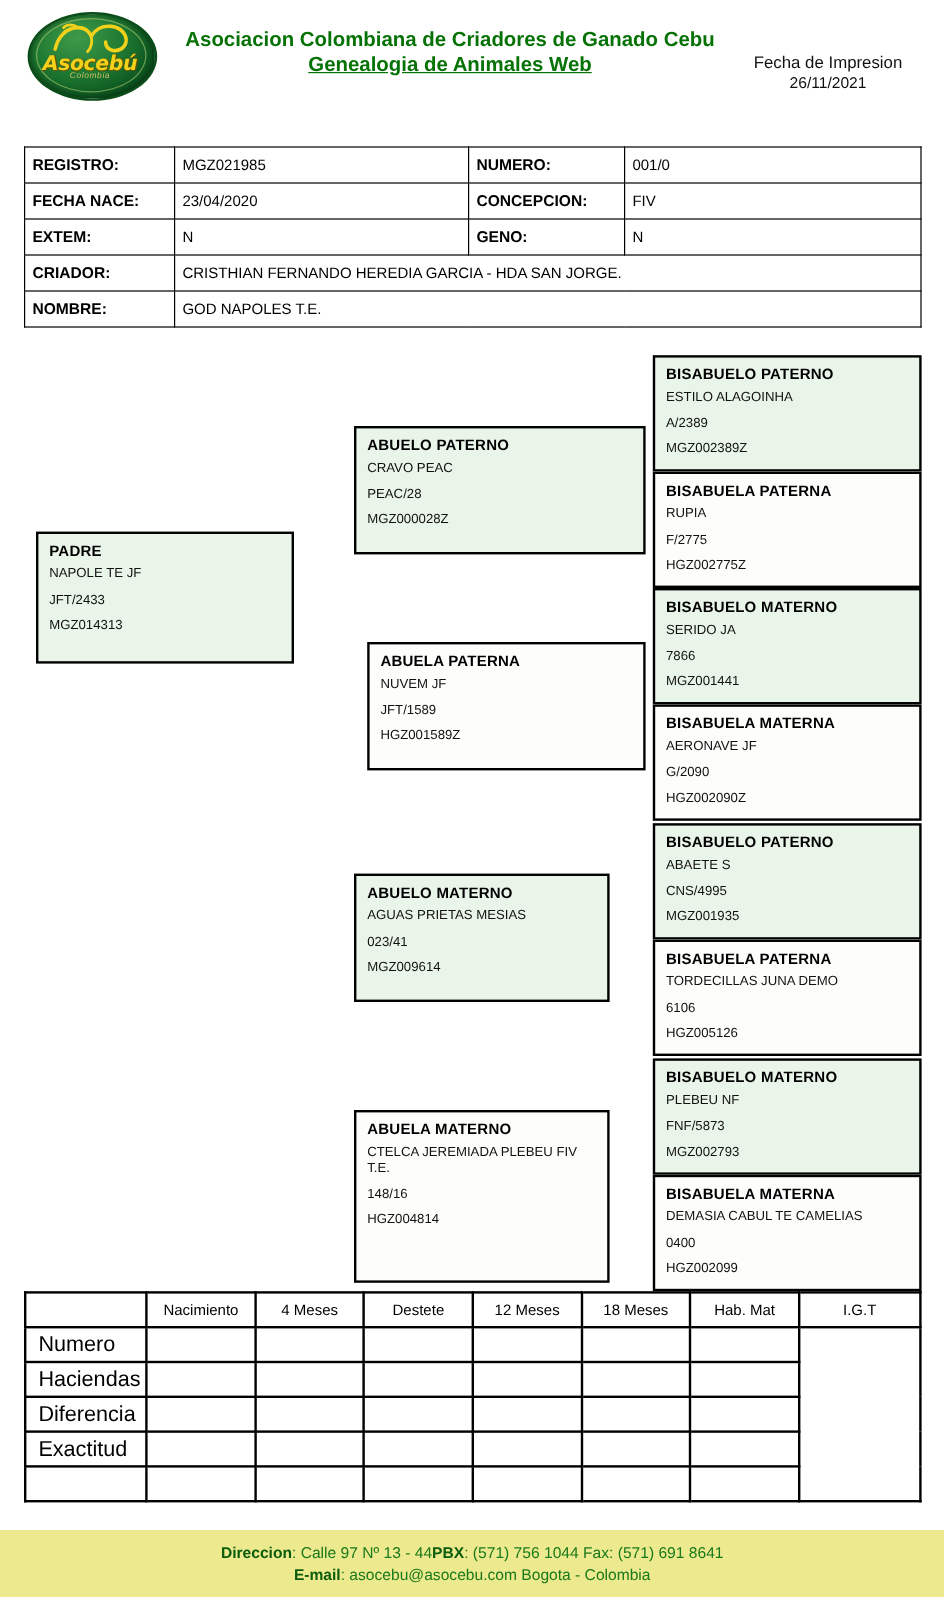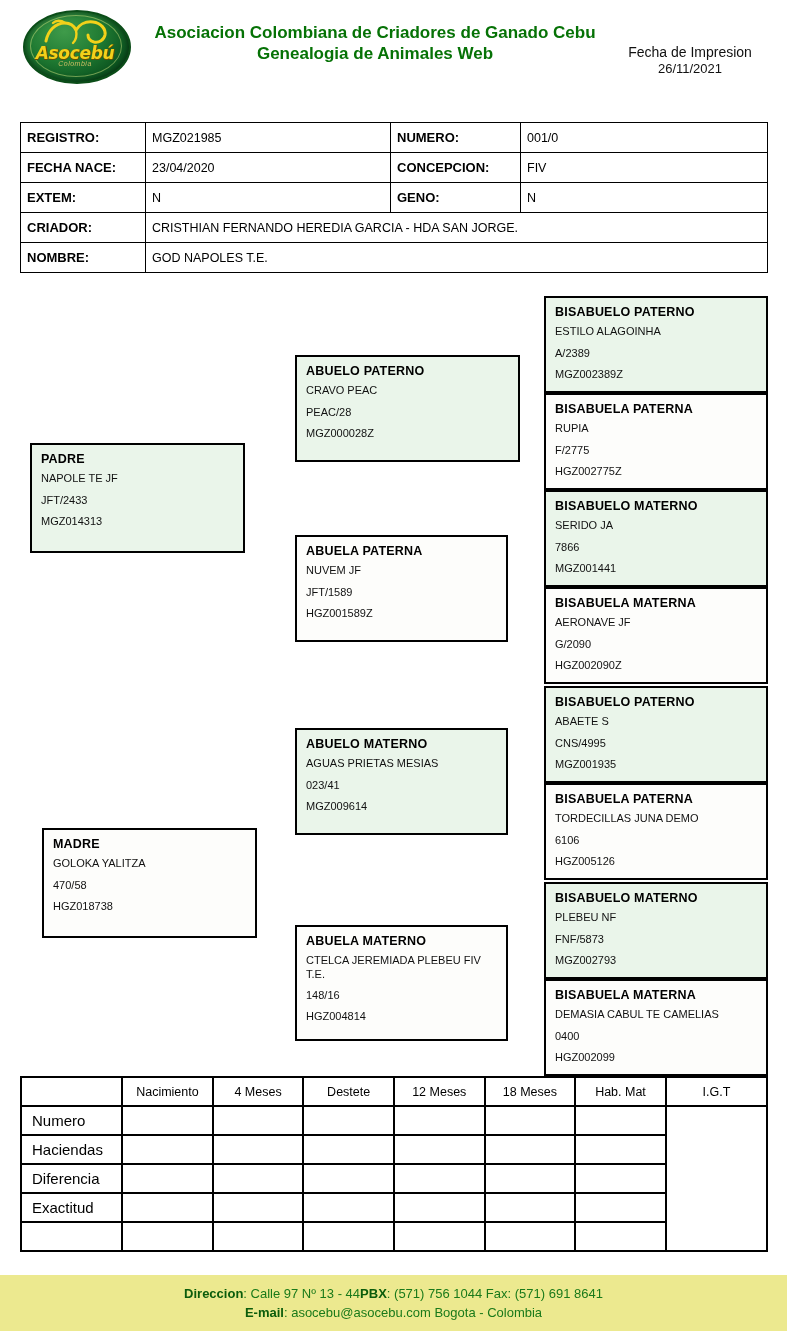--- a/index.html
+++ b/index.html
@@ -31,21 +31,21 @@
     font-weight:bold;font-style:italic;font-size:17px;color:#f2d11a;
     text-shadow:0 1px 0 #6b4d00, 1px 0 0 #6b4d00;
     letter-spacing:-.3px;
   }
   .logo .sub{
     position:absolute;left:0;top:50px;width:104px;text-align:center;
     font-size:7px;font-style:italic;color:#cdbd63;letter-spacing:.5px;
   }
   .title-wrap{position:absolute;left:135px;top:22px;width:480px;text-align:center;}
   .title1{font-size:17px;font-weight:bold;color:#067206;line-height:21px;white-space:nowrap;}
-  .title2{font-size:17px;font-weight:bold;color:#067206;line-height:21px;}
+  .title2{font-size:17px;font-weight:bold;color:#067206;line-height:21px;text-decoration:underline;}
   .print-date{position:absolute;left:600px;top:44px;width:180px;text-align:center;}
   .print-date .l1{font-size:14px;line-height:17px;color:#111;}
   .print-date .l2{font-size:13px;line-height:16px;color:#111;}
 
   
   .info-table{
     position:absolute;left:20px;top:90px;width:748px;
     border-collapse:collapse;table-layout:fixed;margin-top:32px;
   }
   .info-table td{
@@ -83,21 +83,21 @@
   .stats th,.stats td{
     border:2px solid #000;
     height:27px;
     font-size:12.5px;
     font-weight:normal;
     text-align:center;
     vertical-align:middle;
     padding:0;
   }
   .stats th{font-size:12.5px;}
-  .stats td.rowlbl{text-align:left;padding-left:10px;font-size:15px;}
+  .stats td.rowlbl{text-align:left;padding-left:10px;font-size:18px;}
   .stats .c0{width:96px;}
   .stats .cx{width:86px;}
   .stats .cigt{width:96px;}
 
   
   .footer{
     position:absolute;left:0;top:1275px;width:787px;height:56px;
     background:#ece98f;
     text-align:center;
     padding-top:9px;
@@ -173,49 +173,43 @@
 
 <div class="ped">
 
   <div class="pbox green" style="left:30px;top:443px;width:215px;height:110px;">
     <div class="ptitle">PADRE</div>
     <div class="pname">NAPOLE TE JF</div>
     <div class="prow">JFT/2433</div>
     <div class="prow">MGZ014313</div>
   </div>
 
-  <div class="pbox" style="left:42px;top:828px;width:215px;height:110px;">
-    <div class="ptitle">MADRE</div>
-    <div class="pname">GOLOKA YALITZA</div>
-    <div class="prow">470/58</div>
-    <div class="prow">HGZ018738</div>
-  </div>
-
-  <div class="pbox green" style="left:295px;top:355px;width:225px;height:107px;">
+
+  <div class="pbox green" style="left:295px;top:355px;width:243px;height:107px;">
     <div class="ptitle">ABUELO PATERNO</div>
     <div class="pname">CRAVO PEAC</div>
     <div class="prow">PEAC/28</div>
     <div class="prow">MGZ000028Z</div>
   </div>
 
-  <div class="pbox" style="left:295px;top:535px;width:213px;height:107px;">
+  <div class="pbox" style="left:306px;top:535px;width:232px;height:107px;">
     <div class="ptitle">ABUELA PATERNA</div>
     <div class="pname">NUVEM JF</div>
     <div class="prow">JFT/1589</div>
     <div class="prow">HGZ001589Z</div>
   </div>
 
   <div class="pbox green" style="left:295px;top:728px;width:213px;height:107px;">
     <div class="ptitle">ABUELO MATERNO</div>
     <div class="pname">AGUAS PRIETAS MESIAS</div>
     <div class="prow">023/41</div>
     <div class="prow">MGZ009614</div>
   </div>
 
-  <div class="pbox" style="left:295px;top:925px;width:213px;height:116px;">
+  <div class="pbox" style="left:295px;top:925px;width:213px;height:144px;">
     <div class="ptitle">ABUELA MATERNO</div>
     <div class="pname">CTELCA JEREMIADA PLEBEU FIV T.E.</div>
     <div class="prow">148/16</div>
     <div class="prow">HGZ004814</div>
   </div>
 
   <div class="pbox green" style="left:544px;top:296px;width:224px;height:97px;">
     <div class="ptitle">BISABUELO PATERNO</div>
     <div class="pname">ESTILO ALAGOINHA</div>
     <div class="prow">A/2389</div>

